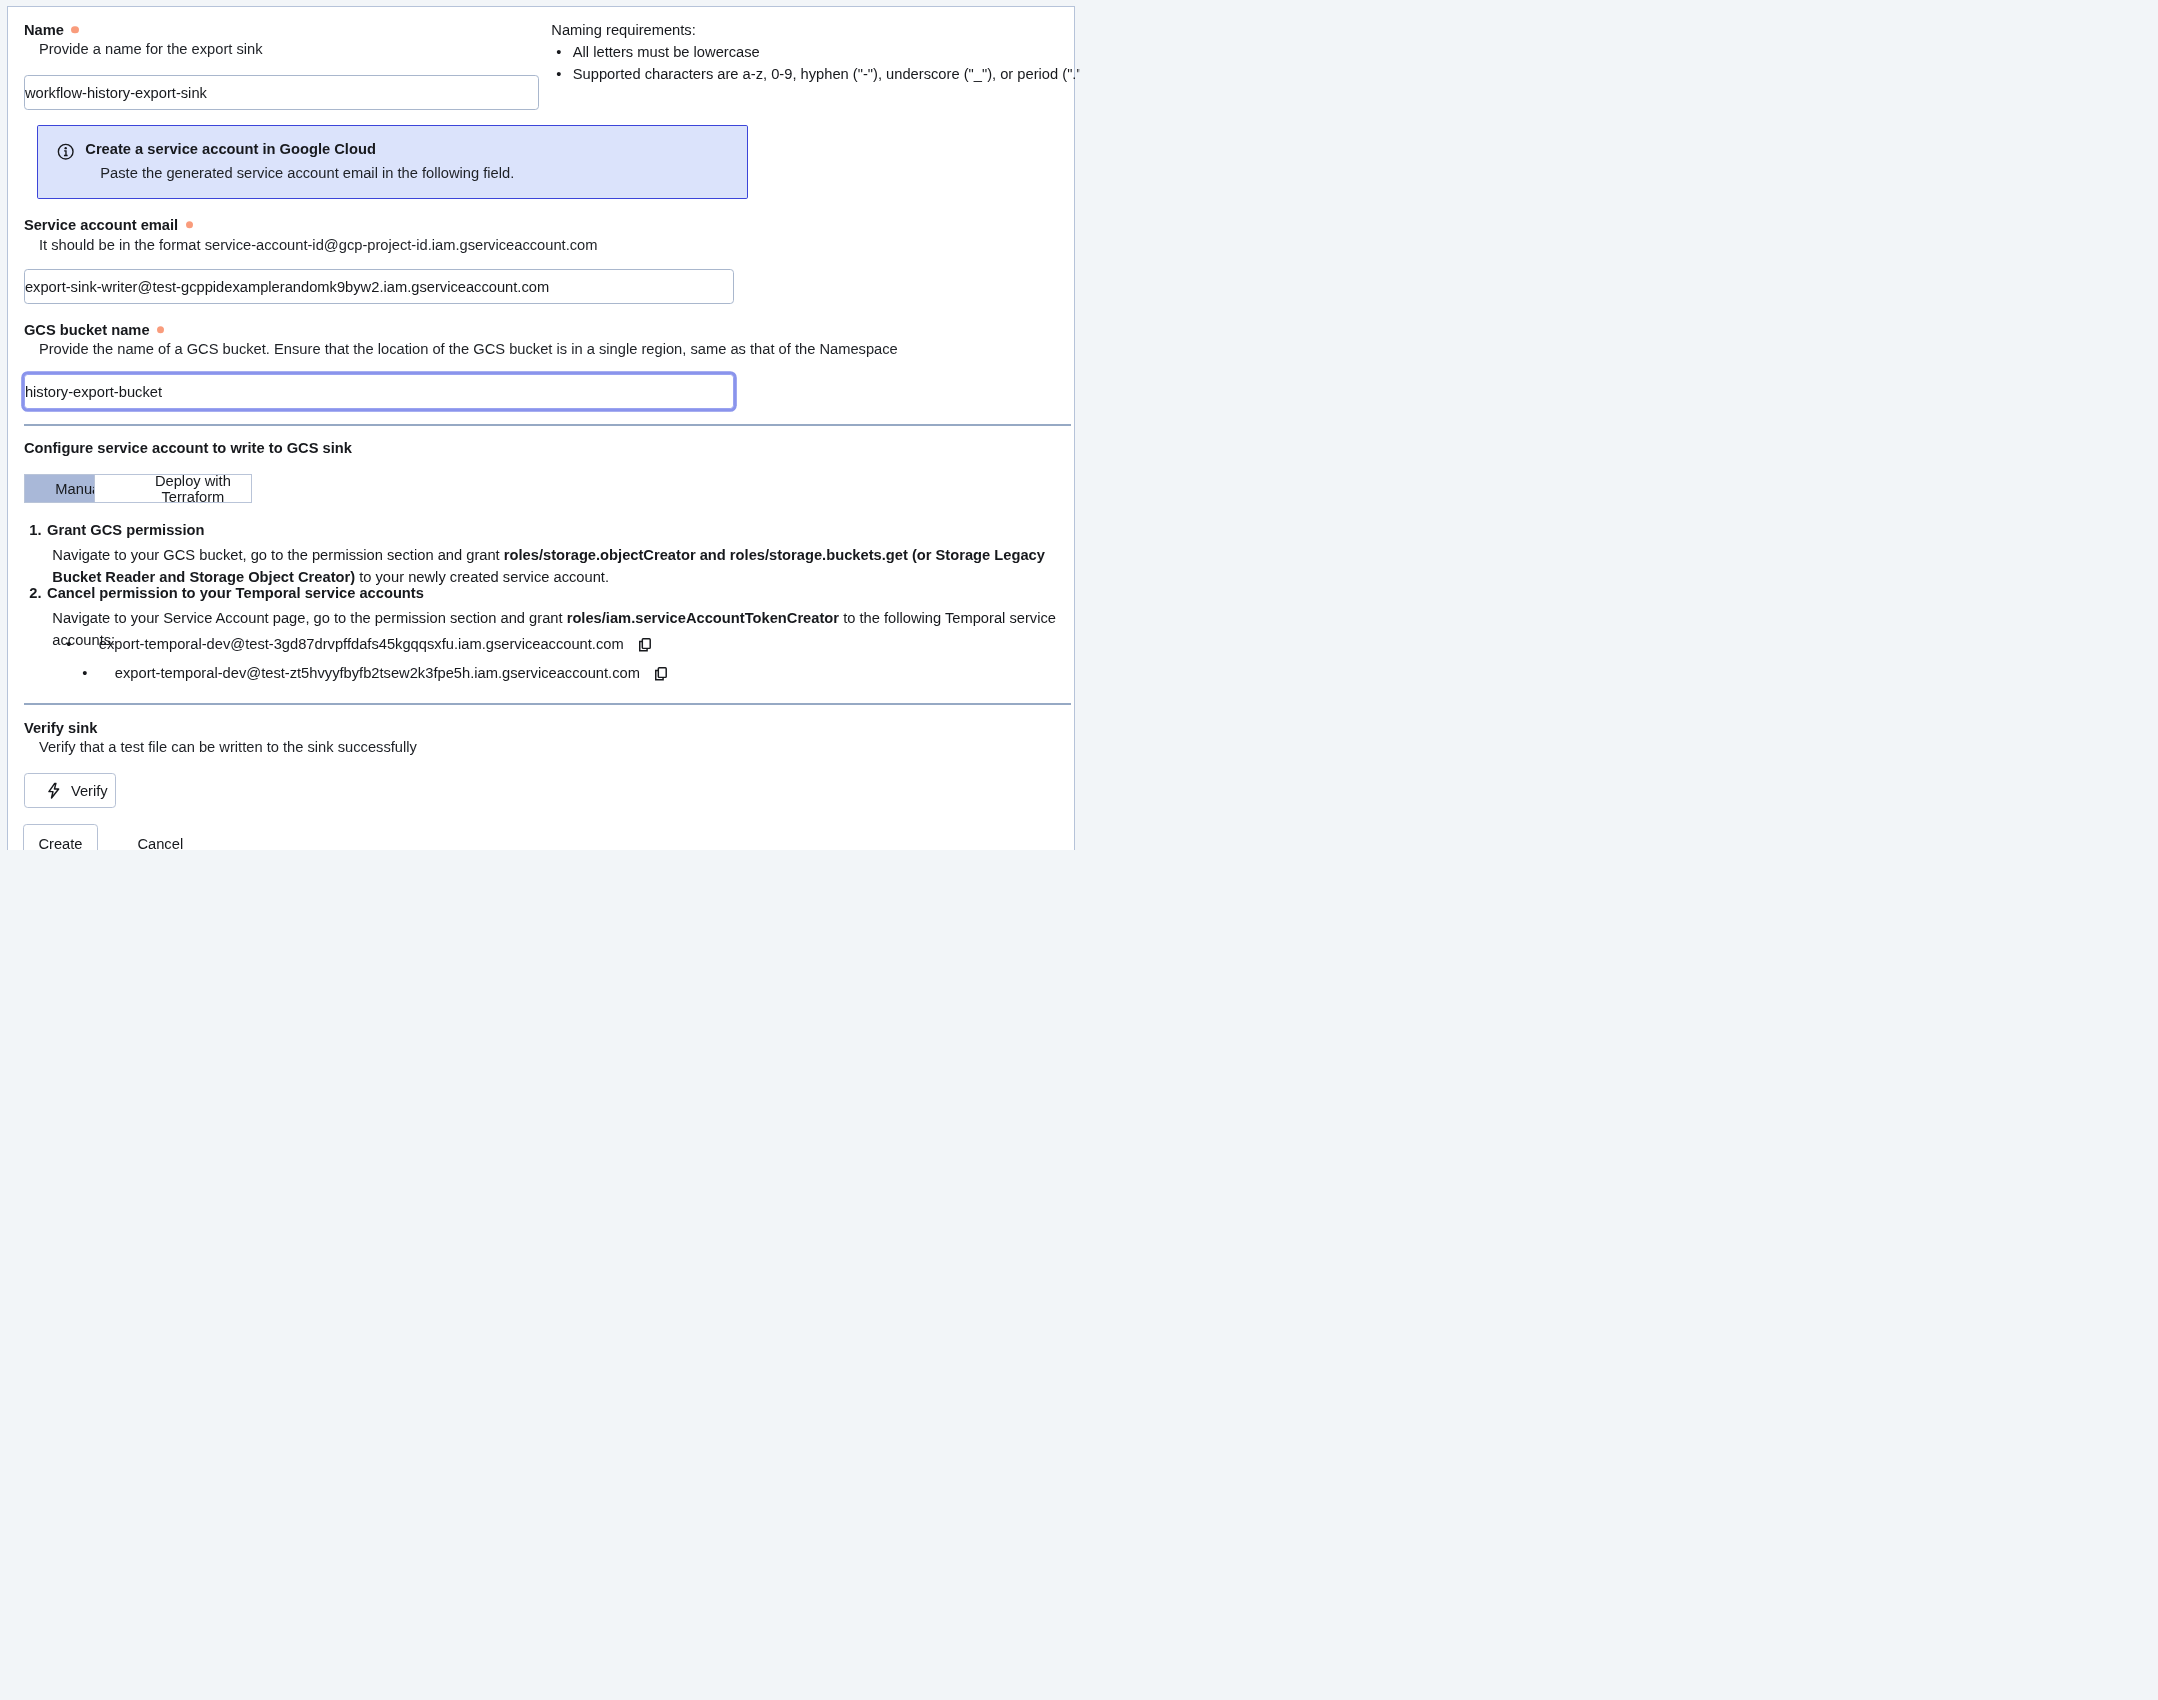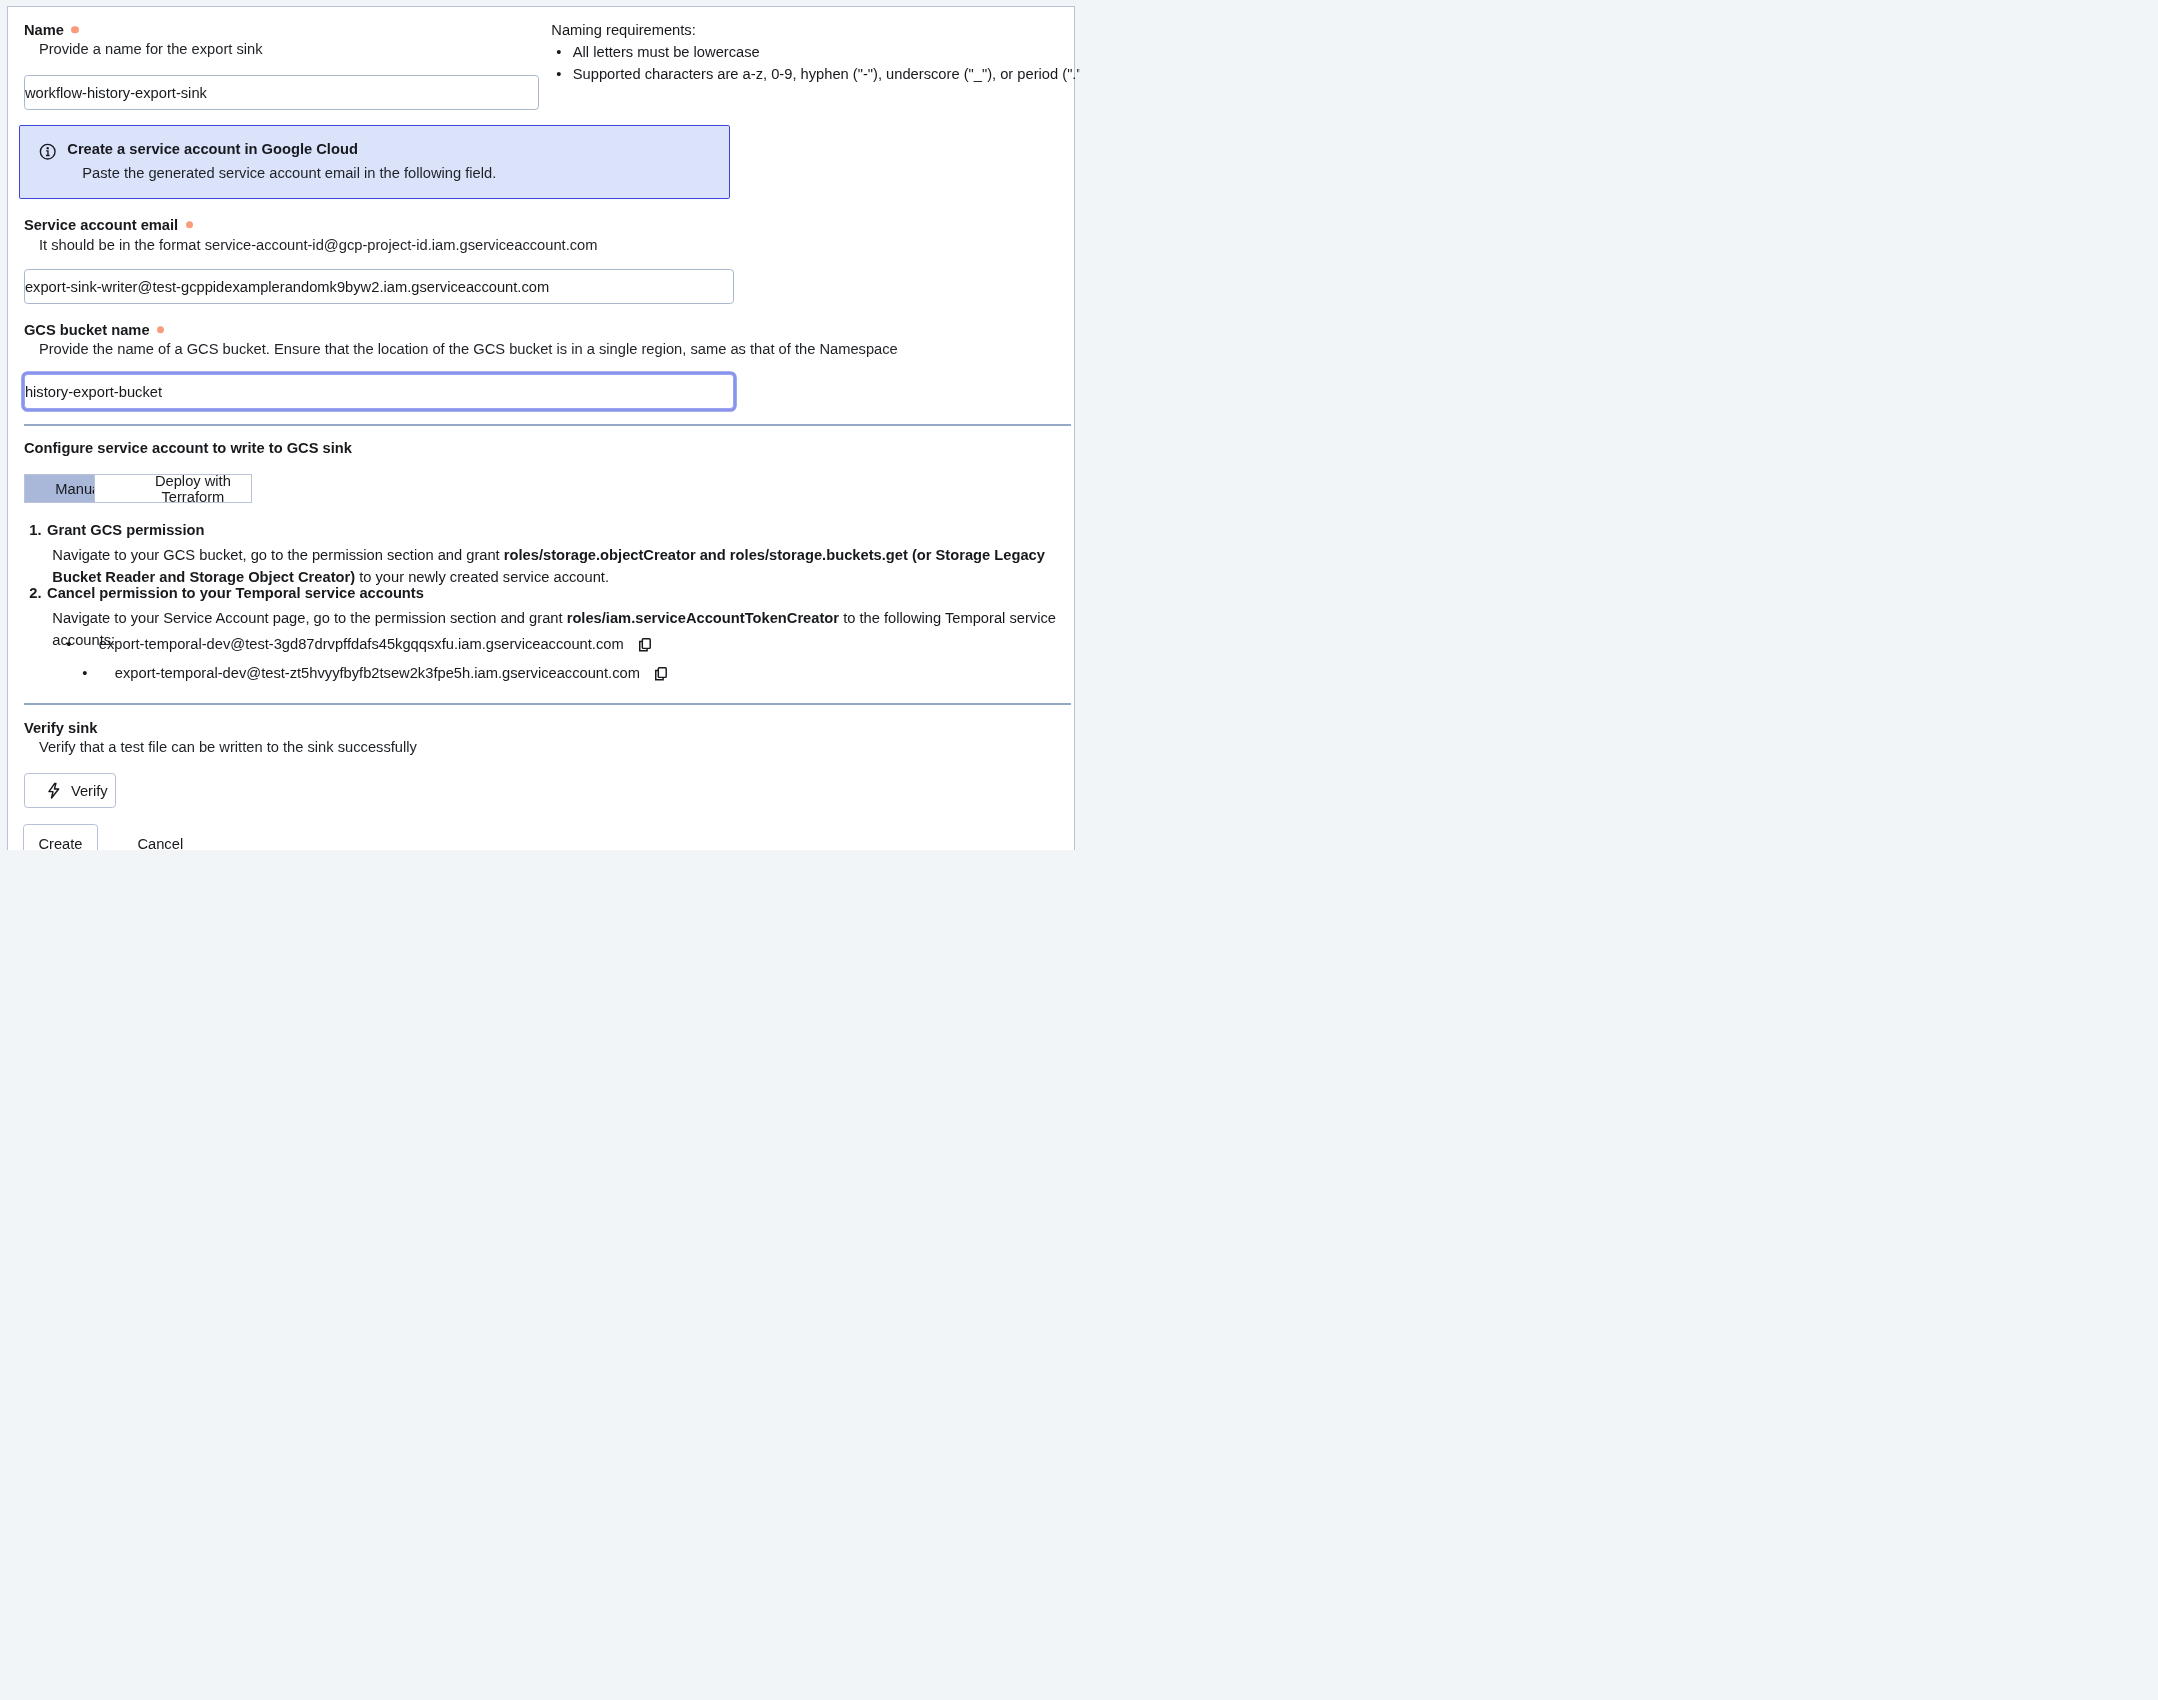--- a/index.html
+++ b/index.html
@@ -74,21 +74,21 @@
 <div class="card">
 
   <div class="abs lbl" style="left:15.6px; top:14.7px;"><span>Name</span><span class="req-dot"></span></div>
   <div class="abs desc" style="left:15.6px; top:34px;">Provide a name for the export sink</div>
   <input class="inp" style="left: 15.6px; top: 68px; width: 515px;" value="workflow-history-export-sink">
 
   <div class="abs lbl" style="left:543px; top:14.7px; font-weight:normal;">Naming requirements:</div>
   <div class="abs nr-item" style="left:548px; top:37px;"><span class="dot"></span><span>All letters must be lowercase</span></div>
   <div class="abs nr-item" style="left:548px; top:59px;"><span class="dot"></span><span>Supported characters are a-z, 0-9, hyphen ("-"), underscore ("_"), or period (".")</span></div>
 
-  <div class="infobox" style="left:11px; top:118px; width:711px; height:74px;">
+  <div class="infobox" style="left:29px; top:118px; width:711px; height:74px;">
     <span class="abs" style="left:18.4px; top:16.5px;">
       <svg width="17.4" height="17.4" viewBox="0 0 19 19" fill="none">
         <circle cx="9.5" cy="9.5" r="8" stroke="#17191D" stroke-width="1.5"></circle>
         <circle cx="9.5" cy="5.6" r="1.3" fill="#17191D"></circle>
         <path d="M7.8 8.6h2v5M7.6 13.6h4" stroke="#17191D" stroke-width="1.5"></path>
       </svg>
     </span>
     <div class="abs lbl" style="left:47px; top:14.7px;">Create a service account in Google Cloud</div>
     <div class="abs desc" style="left:47px; top:39px;">Paste the generated service account email in the following field.</div>
   </div>

